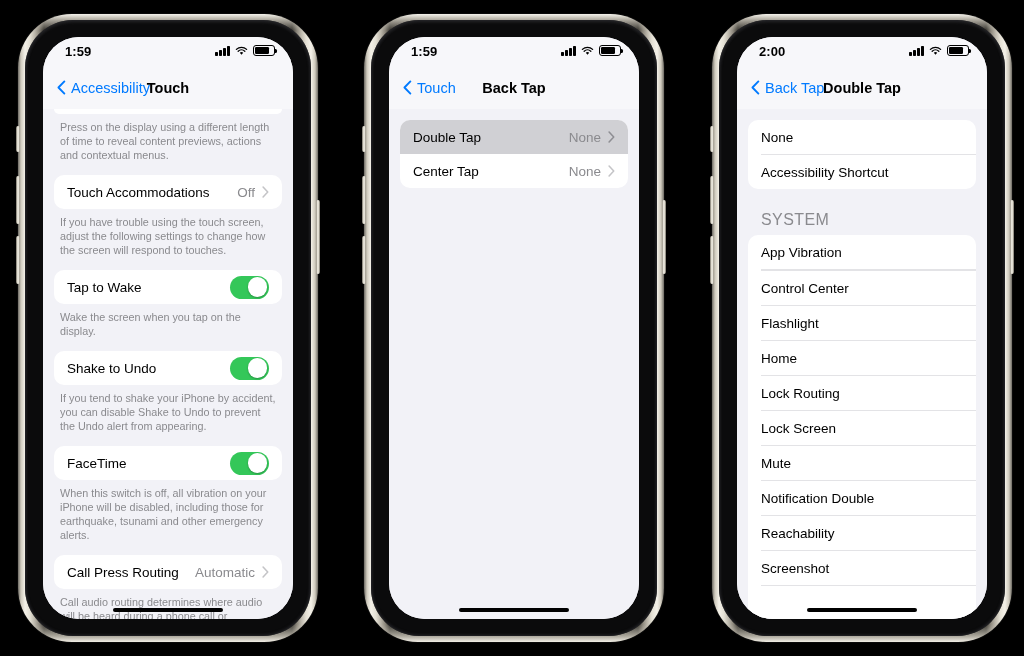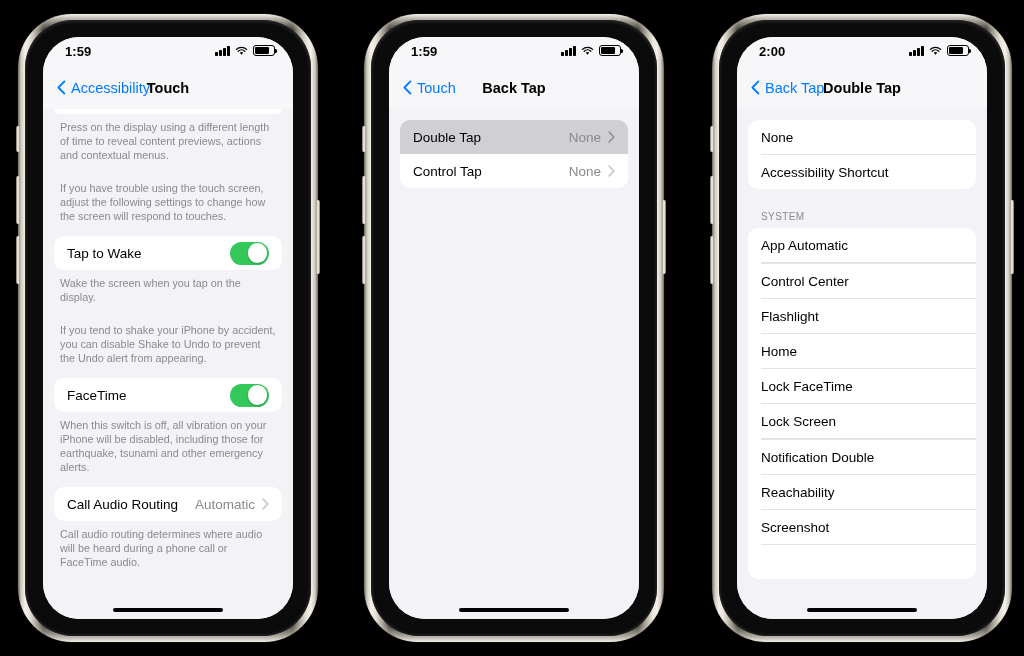--- a/index.html
+++ b/index.html
@@ -199,21 +199,21 @@
   .sep {
     height: 1px; background: #e3e3e6; margin-left: 13px;
   }
   .footnote {
     font-size: 10.8px; line-height: 14px;
     color: #8a8a8e;
     padding: 6px 17px 0 17px;
     margin-bottom: 13px;
   }
   .grouphdr {
-    font-size: 10px; color: #8a8a8e;
+    font-size: 16px; color: #8a8a8e;
     letter-spacing: .4px;
     padding: 0 0 6px 24px;
   }
 
   
   .toggle {
     width: 39px; height: 23px; border-radius: 12px;
     background: #34c759; position: relative; flex: none;
     cursor: pointer;
   }
@@ -284,47 +284,64 @@
             <span>Accessibility</span>
           </div>
           <div class="nav-title">Touch</div>
         </div>
 
         <div class="content">
 
           <div class="card" style="height:5px;border-radius:0 0 10px 10px;margin-top:0;"></div>
           <div class="footnote">Press on the display using a different length of time to reveal content previews, actions and contextual menus.</div>
 
+          <div class="card">
+            <div class="row">
+              <span class="row-label">Touch Accommodations</span>
+              <span class="row-value">Off</span>
+              <svg class="chev-right" viewBox="0 0 8 14">
+                <path d="M1.2 1.2 6.6 7l-5.4 5.8" stroke="#c4c4c7" stroke-width="1.8" fill="none" stroke-linecap="round" stroke-linejoin="round"></path>
+              </svg>
+            </div>
+          </div>
           <div class="footnote">If you have trouble using the touch screen, adjust the following settings to change how the screen will respond to touches.</div>
 
           <div class="card">
             <div class="row">
               <span class="row-label">Tap to Wake</span>
               <div class="toggle">
                   <div class="knob"></div>
                 </div>
             </div>
           </div>
           <div class="footnote">Wake the screen when you tap on the display.</div>
 
+          <div class="card">
+            <div class="row">
+              <span class="row-label">Shake to Undo</span>
+              <div class="toggle">
+                  <div class="knob"></div>
+                </div>
+            </div>
+          </div>
           <div class="footnote">If you tend to shake your iPhone by accident, you can disable Shake to Undo to prevent the Undo alert from appearing.</div>
 
           <div class="card">
             <div class="row">
               <span class="row-label">FaceTime</span>
               <div class="toggle">
                   <div class="knob"></div>
                 </div>
             </div>
           </div>
           <div class="footnote">When this switch is off, all vibration on your iPhone will be disabled, including those for earthquake, tsunami and other emergency alerts.</div>
 
           <div class="card">
             <div class="row">
-              <span class="row-label">Call Audio Routing</span>
+              <span class="row-label">Call Press Routing</span>
               <span class="row-value">Automatic</span>
               <svg class="chev-right" viewBox="0 0 8 14">
                 <path d="M1.2 1.2 6.6 7l-5.4 5.8" stroke="#c4c4c7" stroke-width="1.8" fill="none" stroke-linecap="round" stroke-linejoin="round"></path>
               </svg>
             </div>
           </div>
           <div class="footnote">Call audio routing determines where audio will be heard during a phone call or FaceTime audio.</div>
 
         </div>
 
@@ -381,21 +398,21 @@
           <div class="spacer-sm"></div>
           <div class="card">
             <div class="row selected">
               <span class="row-label">Double Tap</span>
               <span class="row-value">None</span>
               <svg class="chev-right" viewBox="0 0 8 14">
                 <path d="M1.2 1.2 6.6 7l-5.4 5.8" stroke="#8e8e93" stroke-width="1.8" fill="none" stroke-linecap="round" stroke-linejoin="round"></path>
               </svg>
             </div>
             <div class="row">
-              <span class="row-label">Control Tap</span>
+              <span class="row-label">Center Tap</span>
               <span class="row-value">None</span>
               <svg class="chev-right" viewBox="0 0 8 14">
                 <path d="M1.2 1.2 6.6 7l-5.4 5.8" stroke="#c4c4c7" stroke-width="1.8" fill="none" stroke-linecap="round" stroke-linejoin="round"></path>
               </svg>
             </div>
           </div>
         </div>
 
         <div class="home-ind"></div>
       </div>
@@ -457,44 +474,47 @@
             <div class="row">
               <span class="row-label">Accessibility Shortcut</span>
             </div>
           </div>
 
           <div style="height:22px"></div>
           <div class="grouphdr">SYSTEM</div>
 
           <div class="card">
             <div class="row">
-              <span class="row-label">App Automatic</span>
+              <span class="row-label">App Vibration</span>
             </div>
             <div class="sep"></div>
             <div class="sep"></div>
             <div class="row">
               <span class="row-label">Control Center</span>
             </div>
             <div class="sep"></div>
             <div class="row">
               <span class="row-label">Flashlight</span>
             </div>
             <div class="sep"></div>
             <div class="row">
               <span class="row-label">Home</span>
             </div>
             <div class="sep"></div>
             <div class="row">
-              <span class="row-label">Lock FaceTime</span>
+              <span class="row-label">Lock Routing</span>
             </div>
             <div class="sep"></div>
             <div class="row">
               <span class="row-label">Lock Screen</span>
             </div>
             <div class="sep"></div>
+            <div class="row">
+              <span class="row-label">Mute</span>
+            </div>
             <div class="sep"></div>
             <div class="row">
               <span class="row-label">Notification Double</span>
             </div>
             <div class="sep"></div>
             <div class="row">
               <span class="row-label">Reachability</span>
             </div>
             <div class="sep"></div>
             <div class="row">

